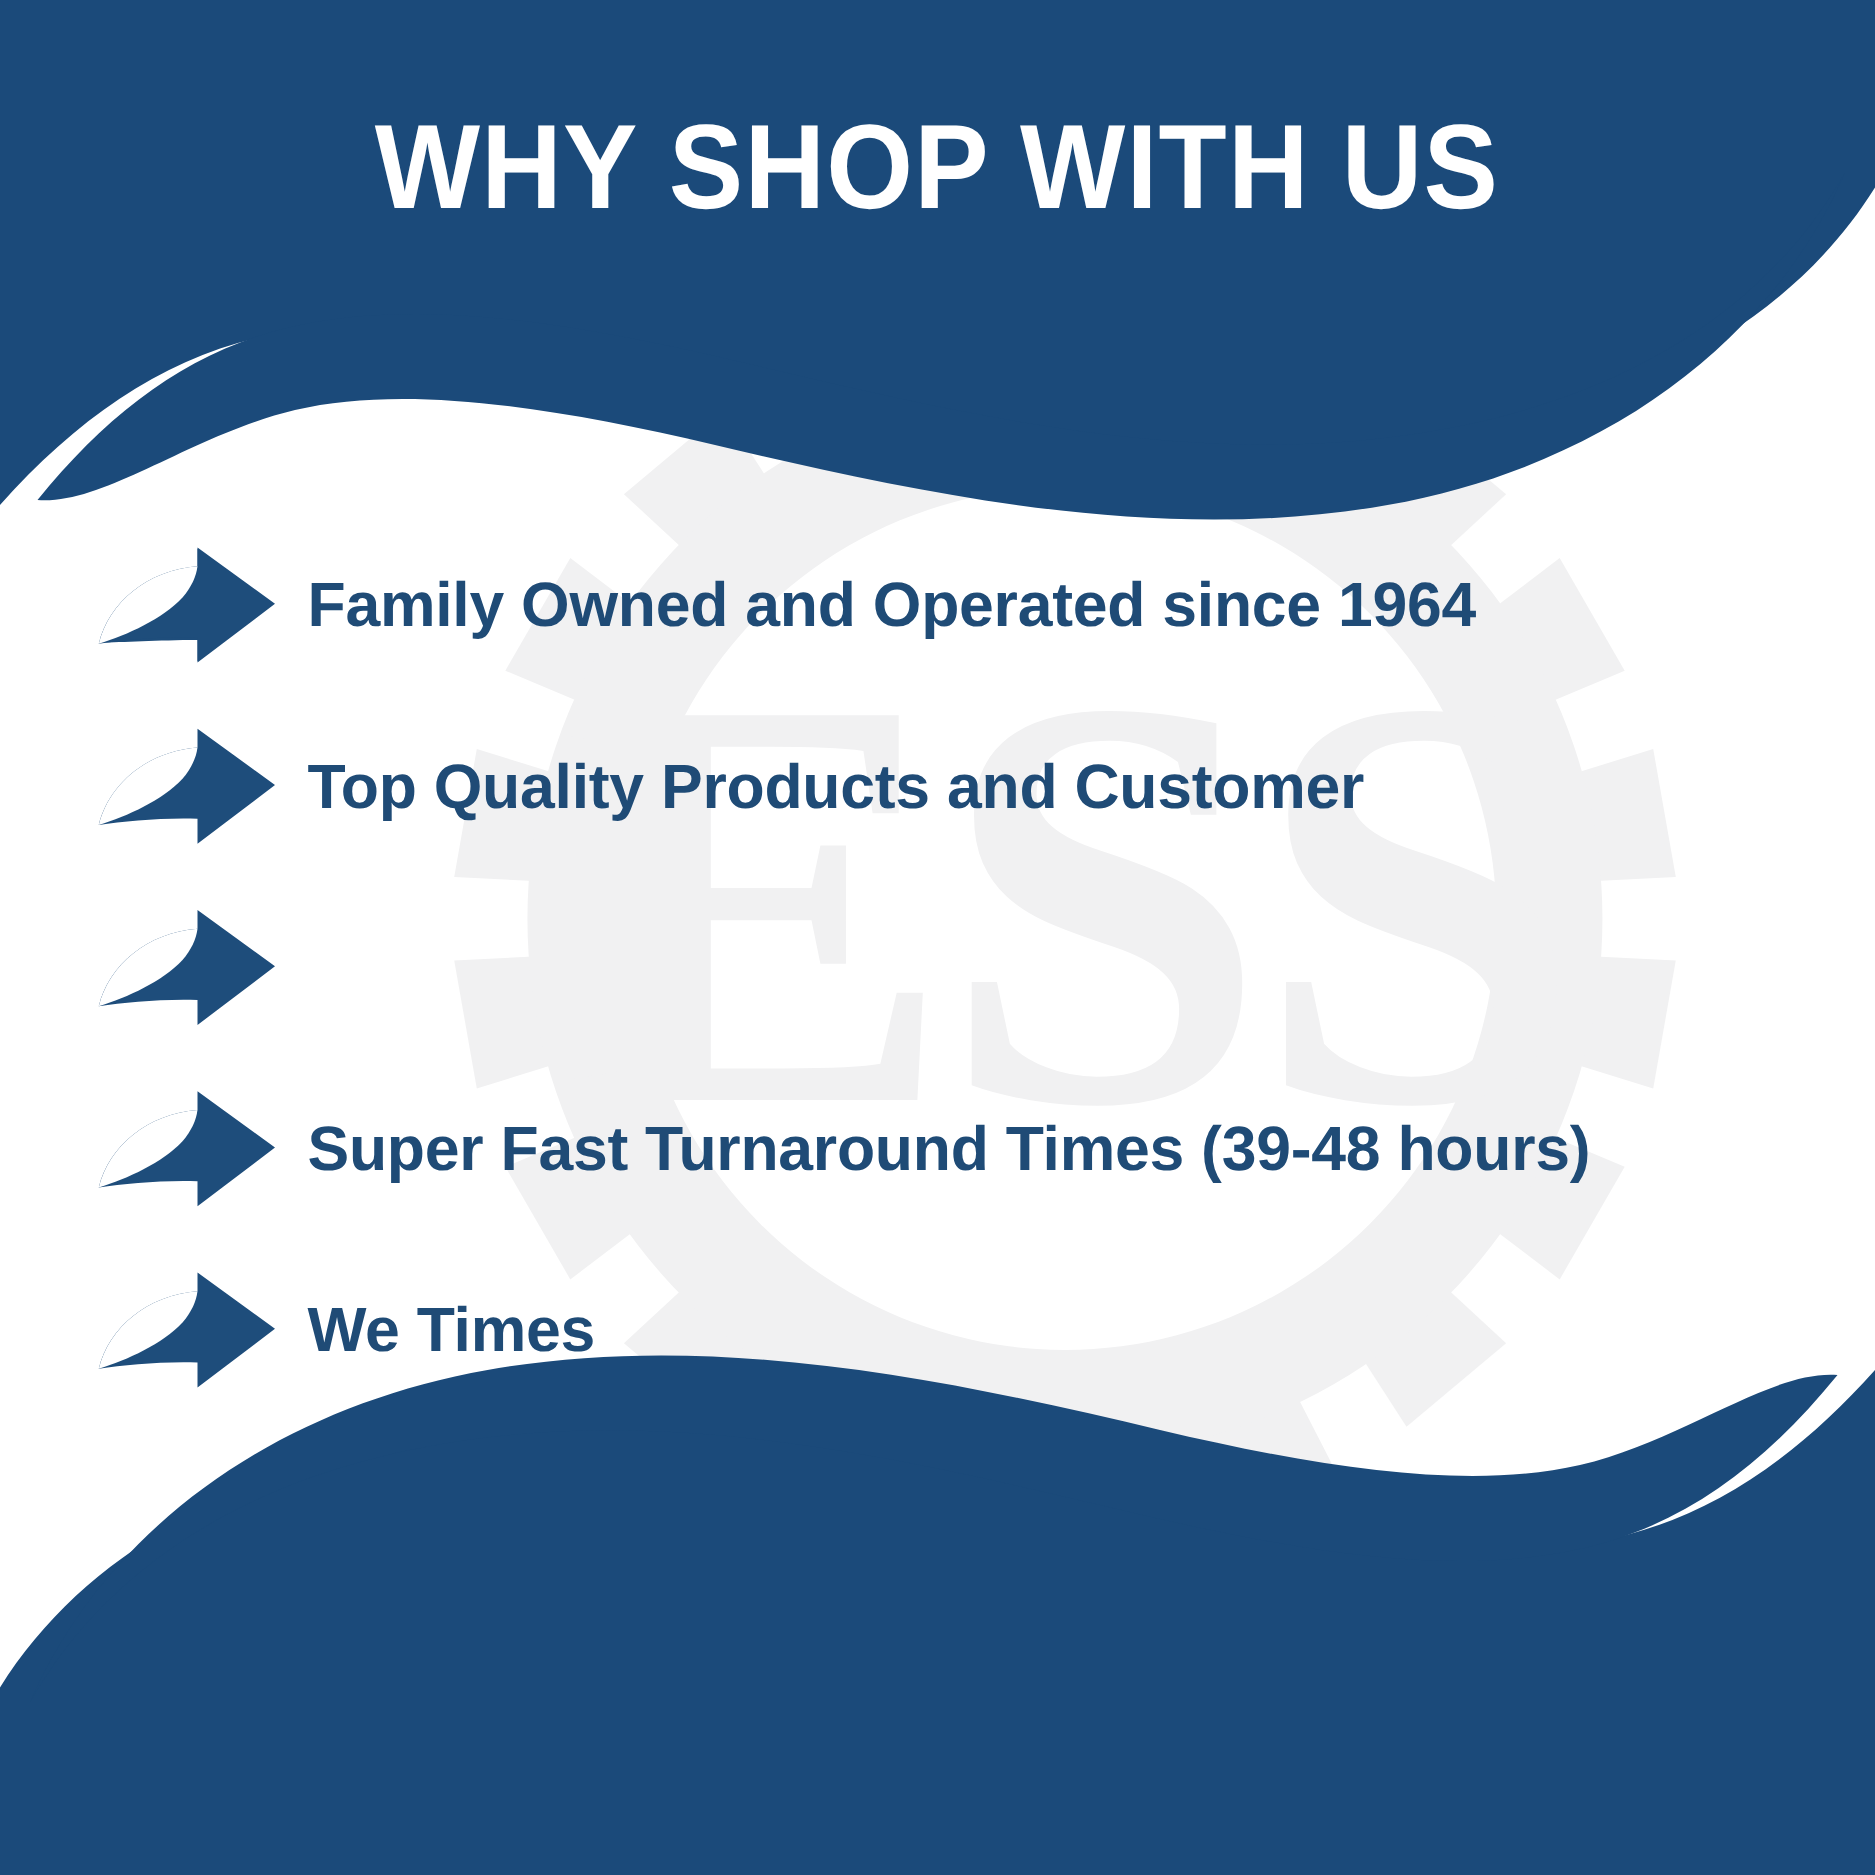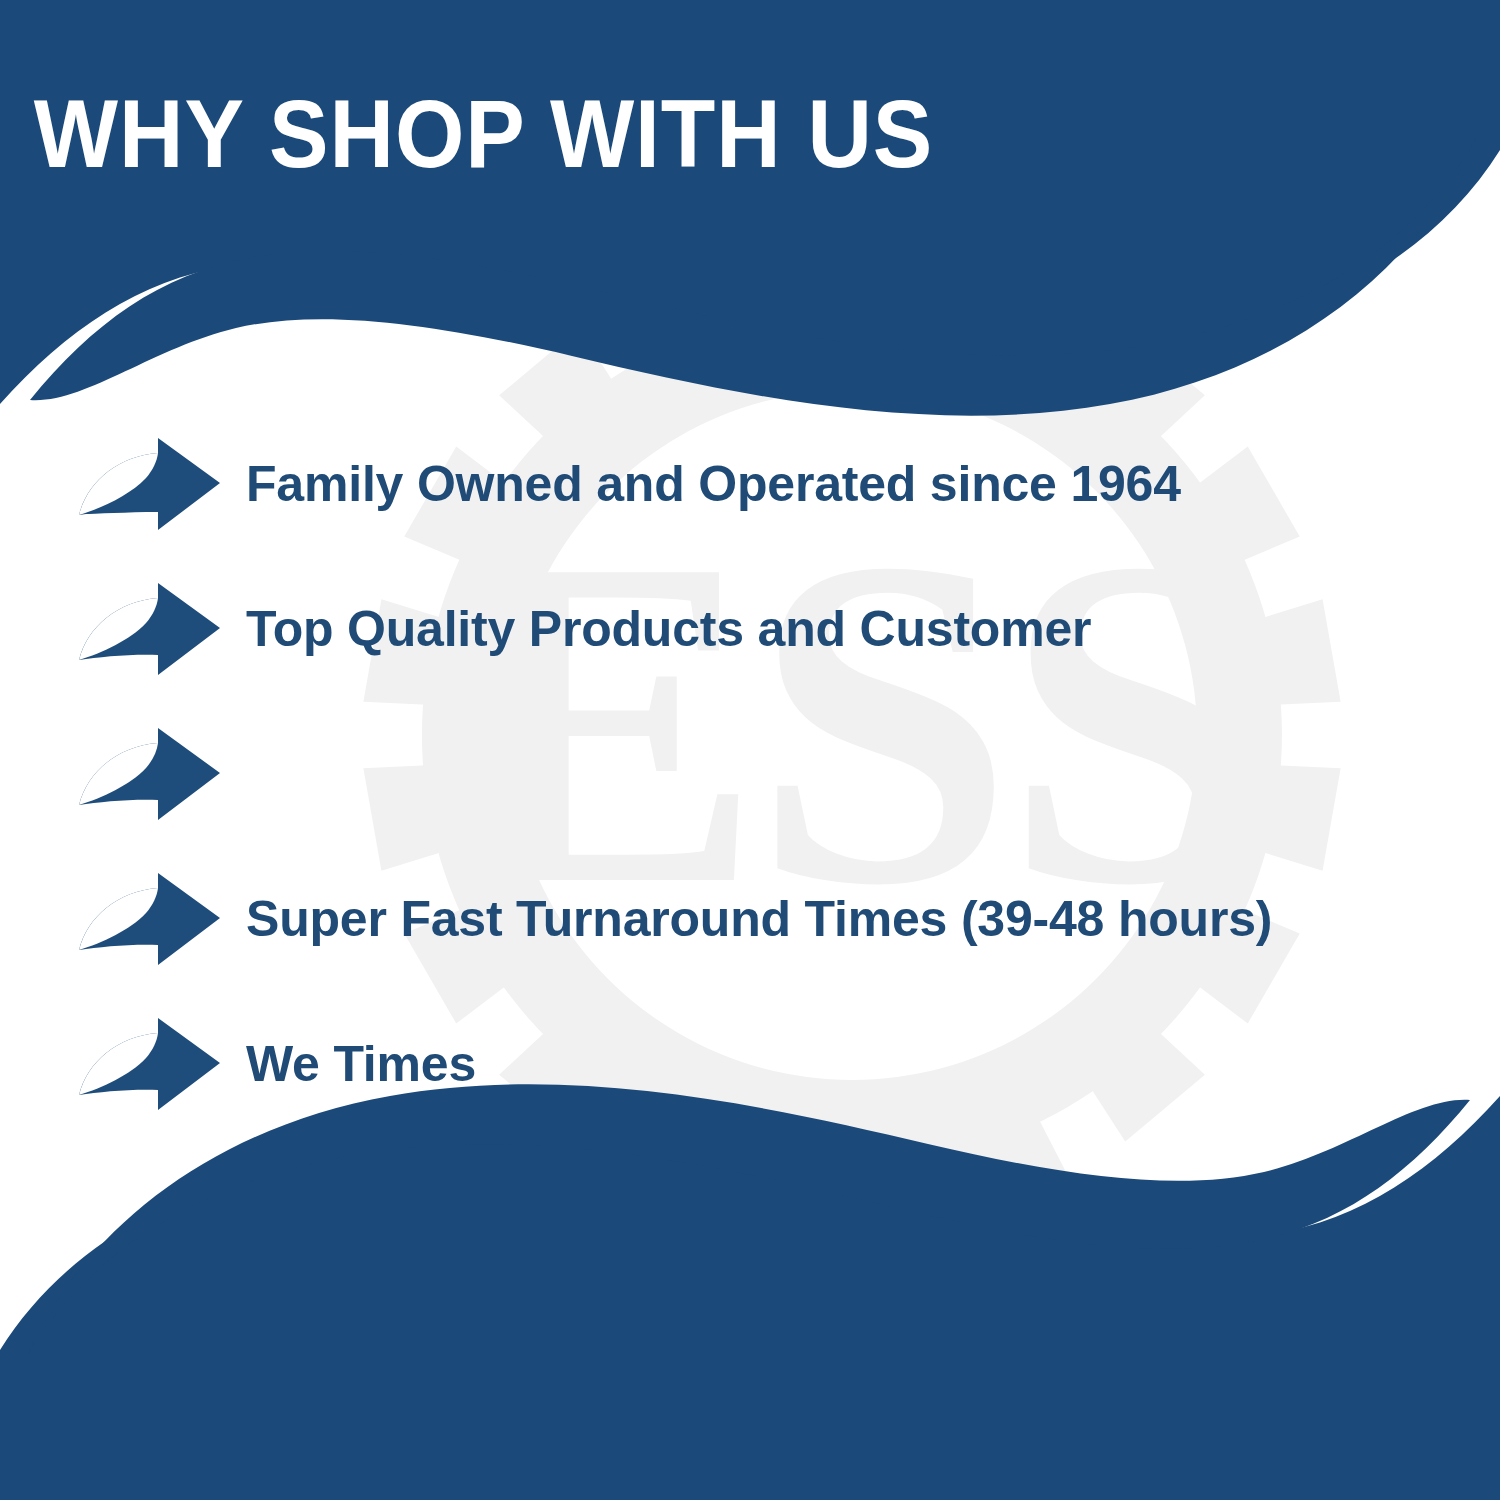--- a/index.html
+++ b/index.html
@@ -28,20 +28,21 @@
   }
   .bg-layer.waves { z-index: 1; }
   .watermark-layer { z-index: 0; }
 
   
   .title-wrap {
     position: absolute;
     top: 22px;
     left: 0;
     width: 1500px;
+    text-align: center;
     z-index: 4;
   }
   .poster-title {
     display: inline-block;
     color: #ffffff;
     font-family: "Liberation Sans", sans-serif;
     font-size: 96px;
     font-weight: 700;
     letter-spacing: 1px;
     line-height: 1.0;

